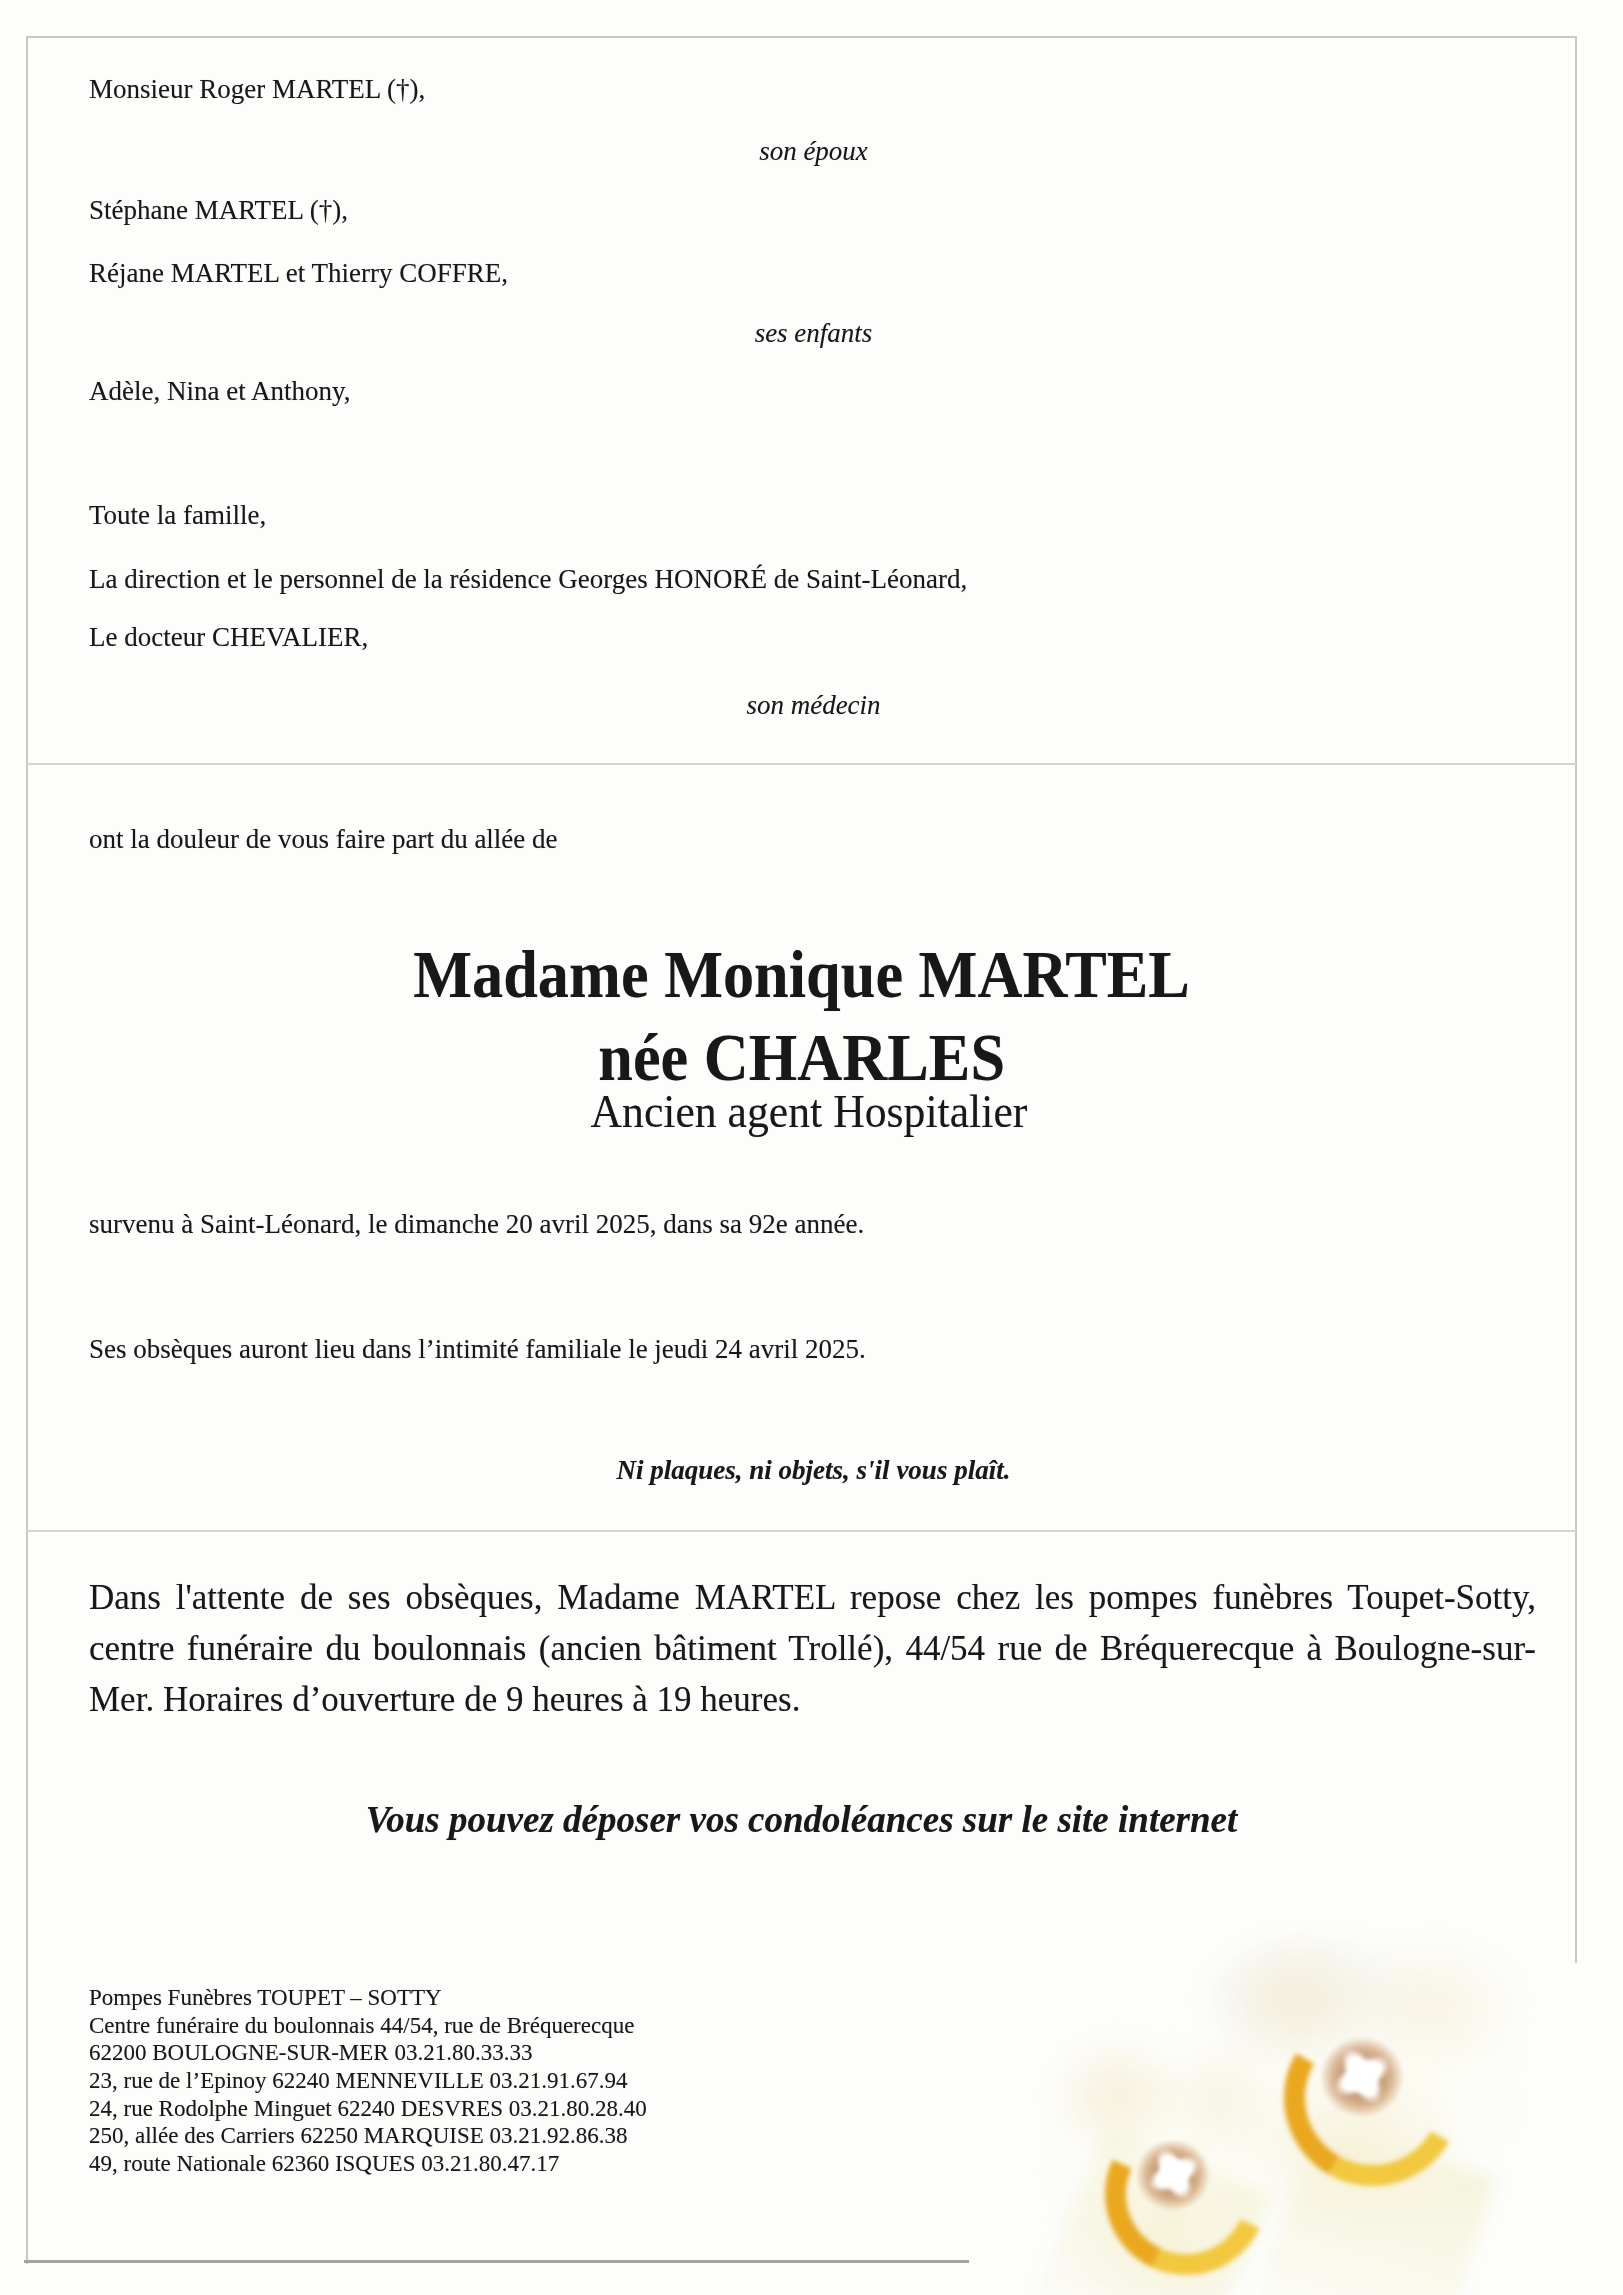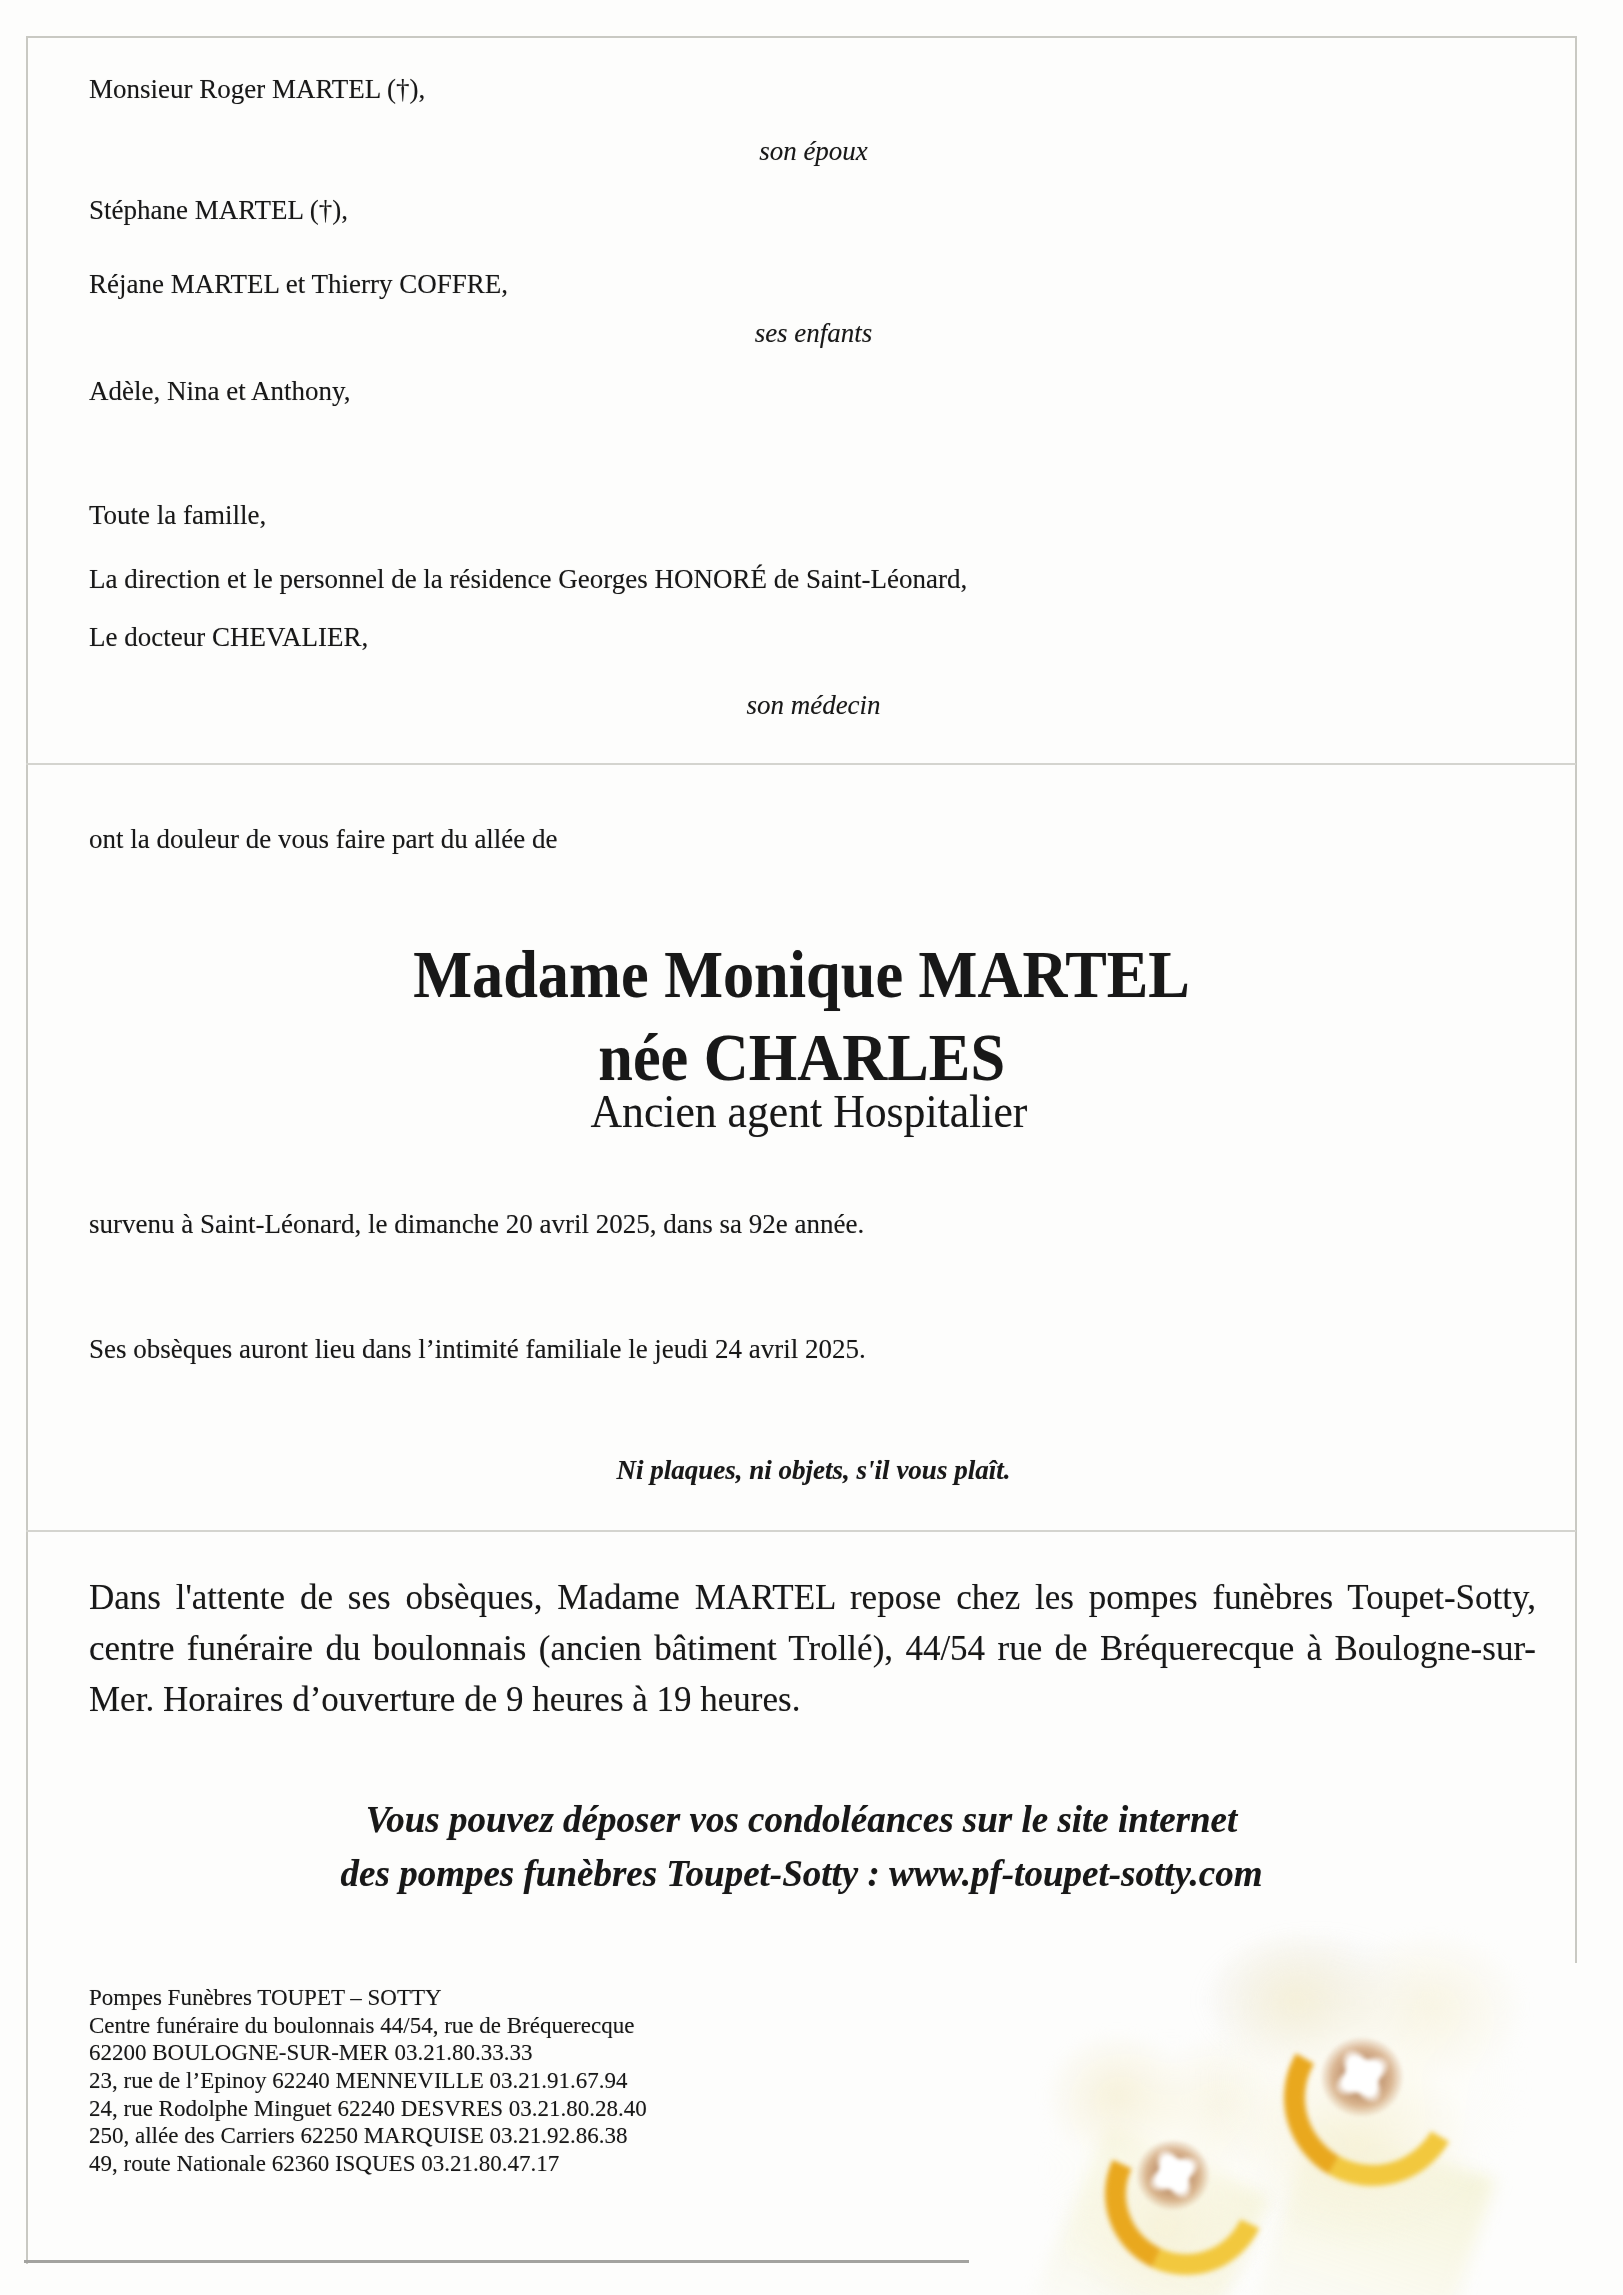--- a/index.html
+++ b/index.html
@@ -60,41 +60,40 @@
   <div class="rule frame-top"></div>
   <div class="rule frame-left"></div>
   <div class="rule frame-right"></div>
   <div class="rule divider" style="top:763px"></div>
   <div class="rule divider" style="top:1530px"></div>
   <div class="bottom-rule" style="position:absolute"></div>
 
   <div class="txt" style="top:73px">Monsieur Roger MARTEL (†),</div>
   <div class="txt r" style="top:135px">son époux</div>
   <div class="txt" style="top:194px">Stéphane MARTEL (†),</div>
-  <div class="txt" style="top:268px">Réjane MARTEL et Thierry COFFRE,</div>
+  <div class="txt" style="top:257px">Réjane MARTEL et Thierry COFFRE,</div>
   <div class="txt r" style="top:317px">ses enfants</div>
   <div class="txt" style="top:375px">Adèle, Nina et Anthony,</div>
   <div class="txt" style="top:499px">Toute la famille,</div>
   <div class="txt" style="top:563px">La direction et le personnel de la résidence Georges HONORÉ de Saint-Léonard,</div>
   <div class="txt" style="top:621px">Le docteur CHEVALIER,</div>
   <div class="txt r" style="top:689px">son médecin</div>
 
   <div class="txt" style="top:823px">ont la douleur de vous faire part du allée de</div>
   <div class="title" style="top:941px"><span>Madame Monique MARTEL</span></div>
   <div class="title" style="top:1024px"><span>née CHARLES</span></div>
   <div class="profession" style="top:1089px"><span>Ancien agent Hospitalier</span></div>
   <div class="txt" style="top:1208px">survenu à Saint-Léonard, le dimanche 20 avril 2025, dans sa 92e année.</div>
   <div class="txt" style="top:1333px">Ses obsèques auront lieu dans l’intimité familiale le jeudi 24 avril 2025.</div>
   <div class="txt r strong-italic" style="top:1454px">Ni plaques, ni objets, s'il vous plaît.</div>
 
   <p class="para" style="top:1572px">Dans l'attente de ses obsèques, Madame MARTEL repose chez les pompes funèbres Toupet-Sotty, centre funéraire du boulonnais (ancien bâtiment Trollé), 44/54 rue de Bréquerecque à Boulogne-sur-Mer. Horaires d’ouverture de 9 heures à 19 heures.</p>
 
   <div class="condol" style="top:1793px">
     <div>Vous pouvez déposer vos condoléances sur le site internet</div>
-    <div>des pompes funèbres Toupet-Sotty : www.pf-toupet-sotty.com</div>
   </div>
 
   <div class="footer">
     <div>Pompes Funèbres TOUPET – SOTTY</div>
     <div>Centre funéraire du boulonnais 44/54, rue de Bréquerecque</div>
     <div>62200 BOULOGNE-SUR-MER  03.21.80.33.33</div>
     <div>23, rue de l’Epinoy 62240 MENNEVILLE  03.21.91.67.94</div>
     <div>24, rue Rodolphe Minguet 62240 DESVRES 03.21.80.28.40</div>
     <div>250, allée des Carriers  62250 MARQUISE  03.21.92.86.38</div>
     <div>49, route Nationale 62360 ISQUES 03.21.80.47.17</div>

